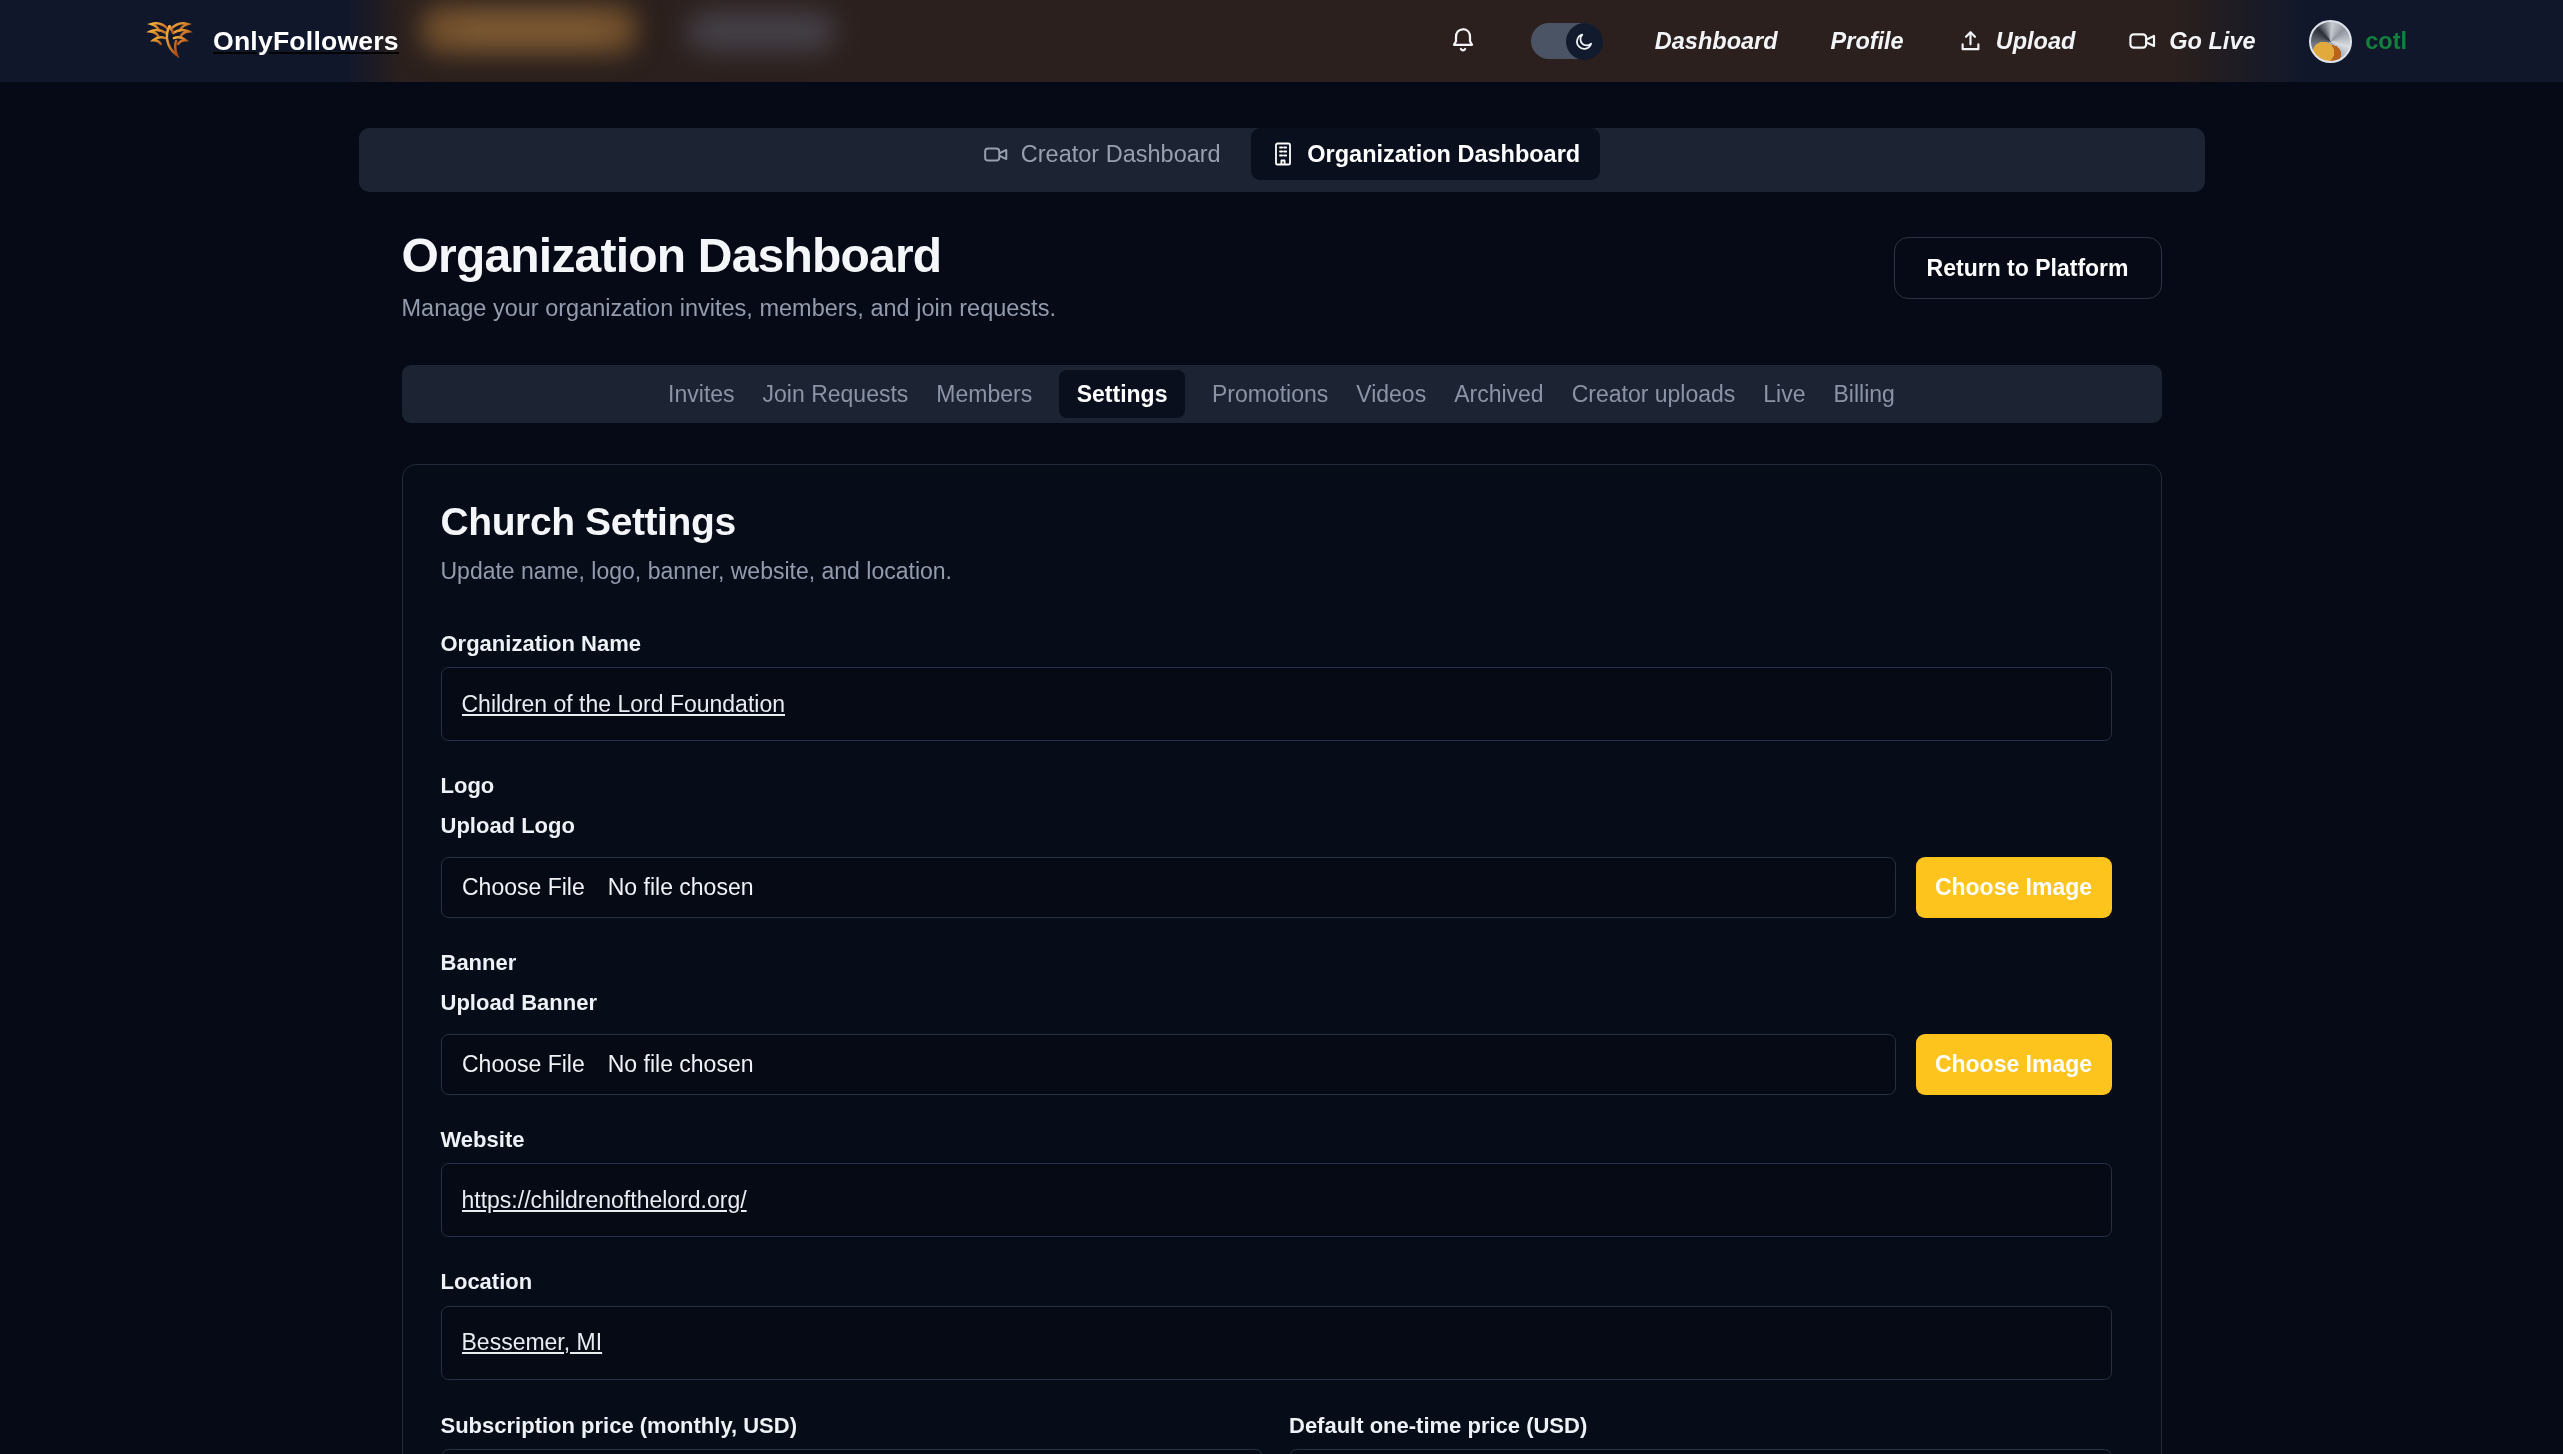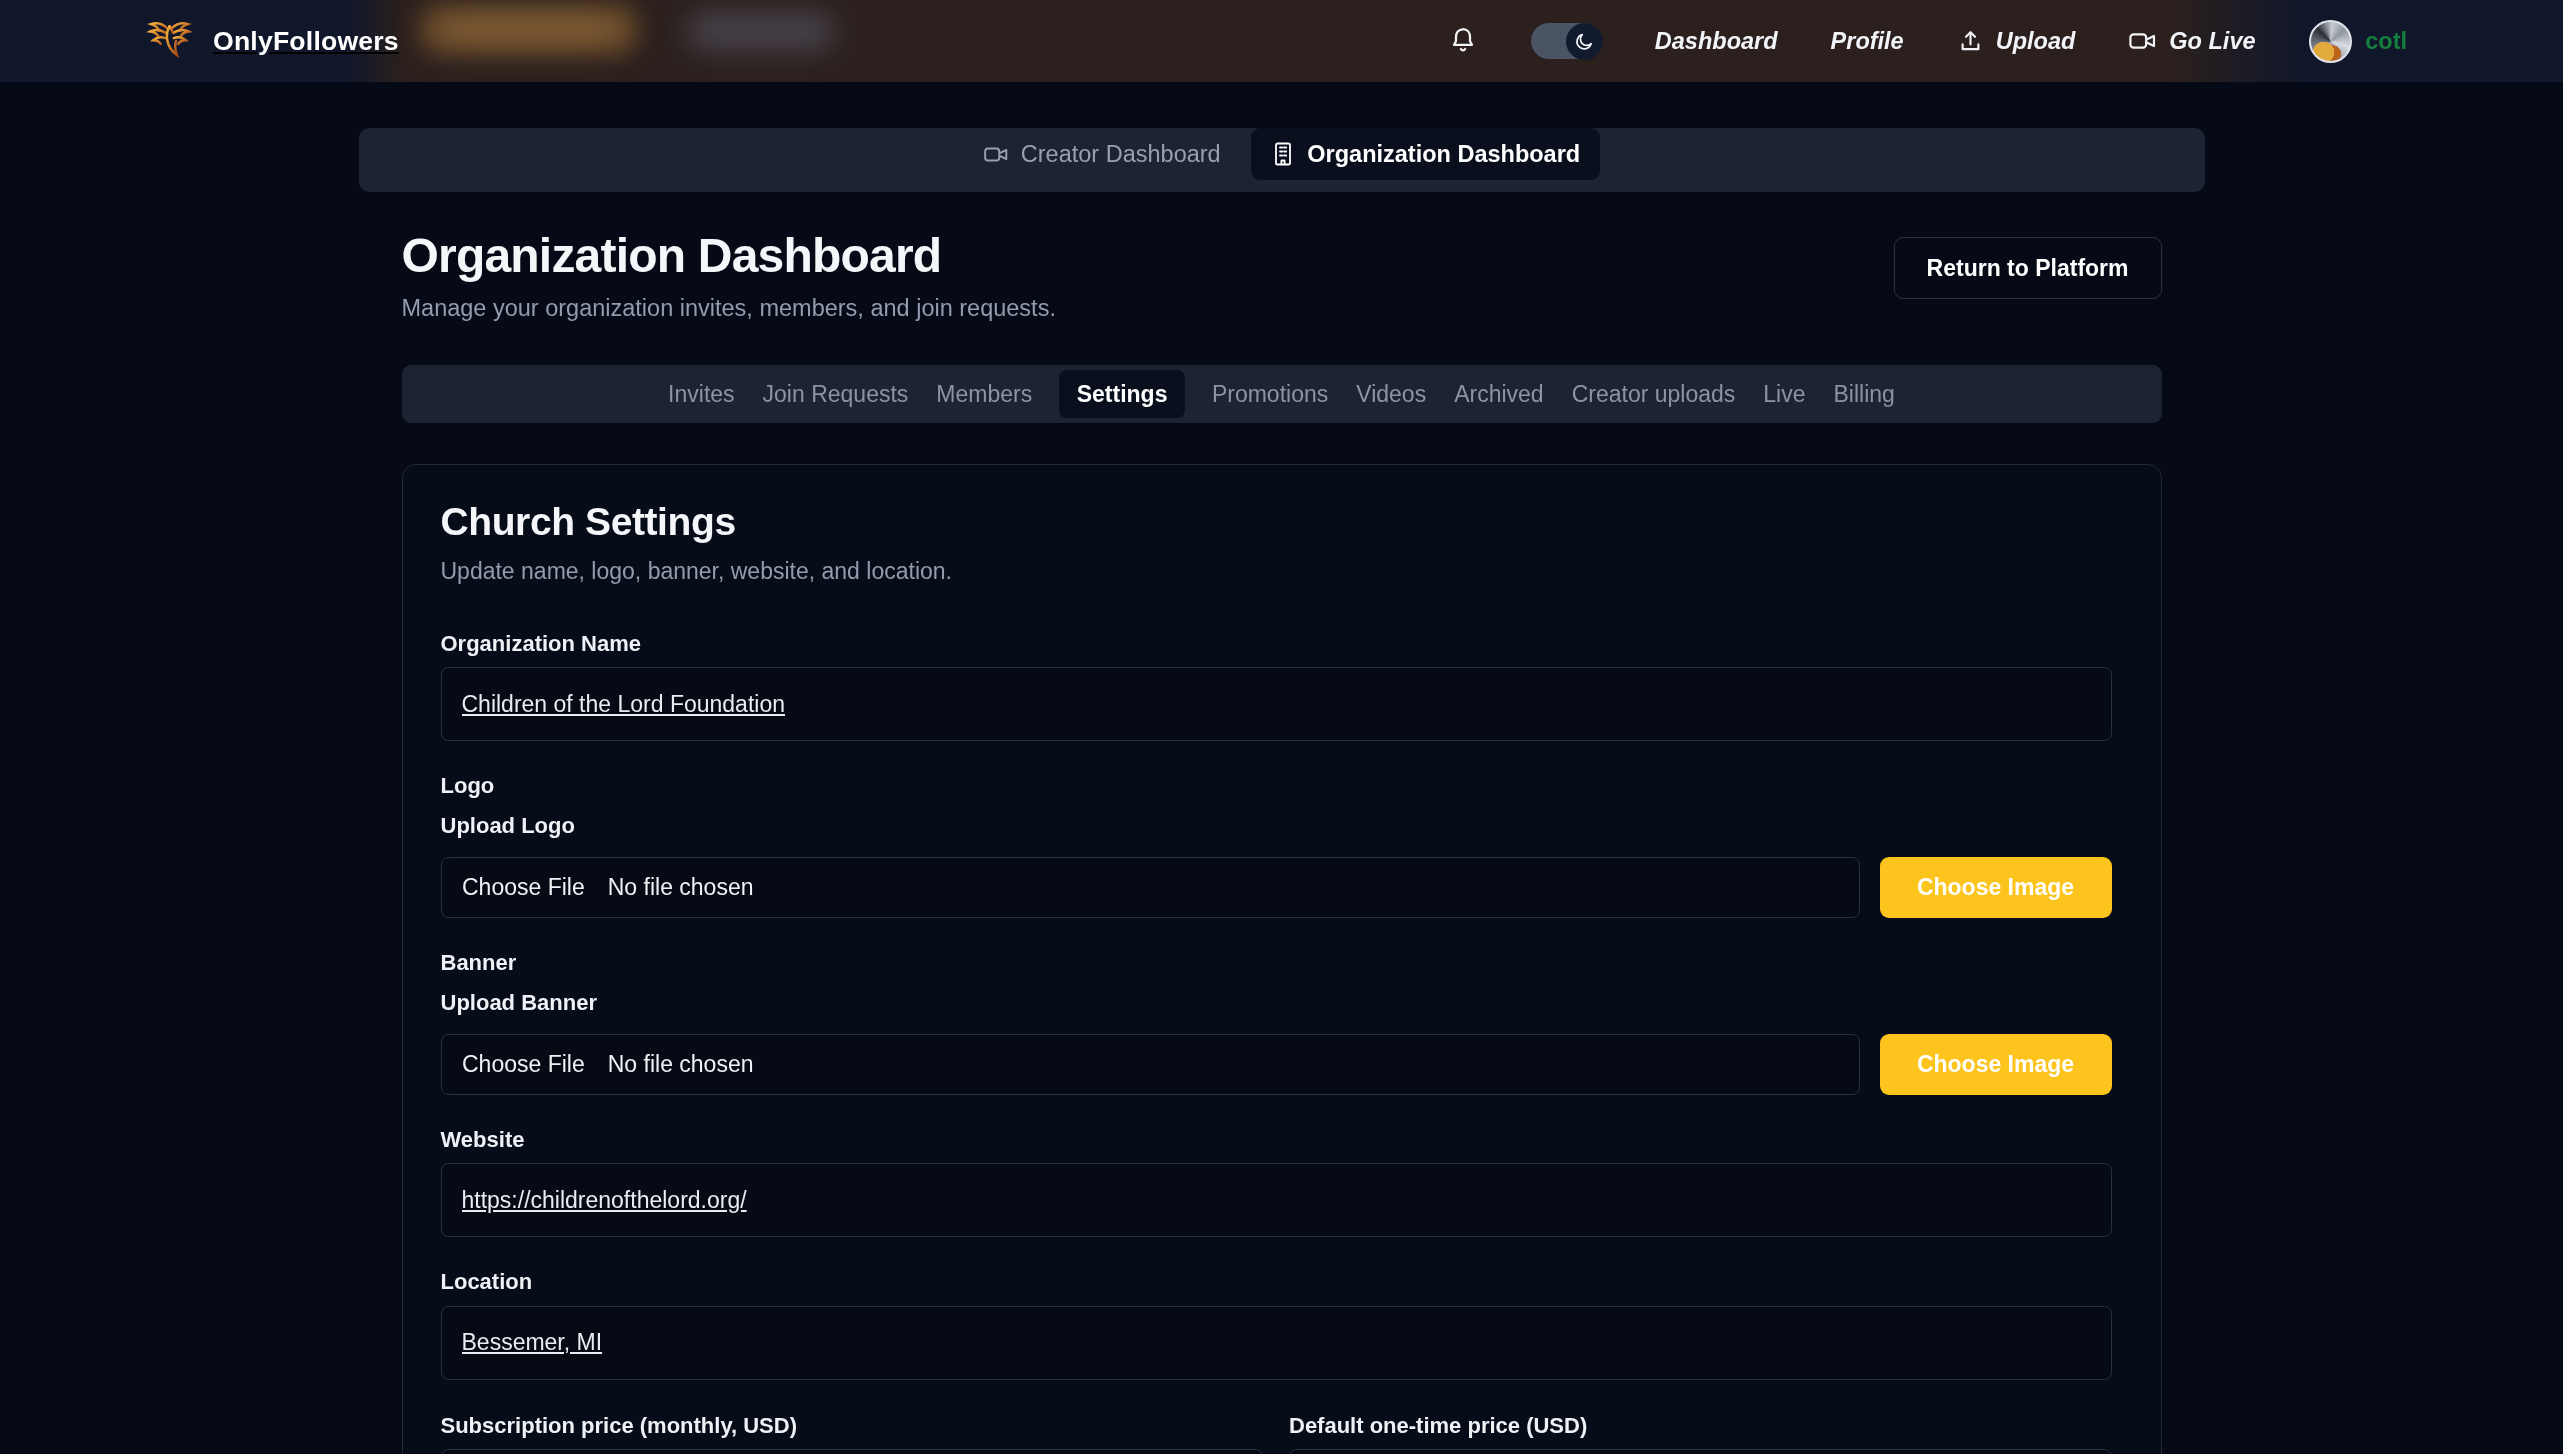--- a/index.html
+++ b/index.html
@@ -50,21 +50,21 @@
                  border-radius:9px; cursor:pointer; }
   .switch-item.active { background:#0a0f1d; color:#ffffff; font-weight:700; }
 
   
   .content { width:1760px; margin:0 auto; }
   .page-header { display:flex; justify-content:space-between; align-items:flex-start;
                  margin-top:36px; }
   .page-title { font-size:48px; font-weight:700; color:#f4f6f9; letter-spacing:-0.8px; }
   .page-subtitle { margin-top:12px; font-size:23.5px; color:#939cae; }
   .return-btn { margin-top:9px; height:62px; padding:0 32px; background:transparent;
-                border:1.5px solid #2c3346; border-radius:9px; color:#ffffff;
+                border:1.5px solid #2c3346; border-radius:14px; color:#ffffff;
                 font-size:23px; font-weight:700; cursor:pointer;
                 font-family:inherit; }
 
   
   .tabs-bar { margin-top:43px; height:58px; background:#1c2433; border-radius:9px;
               display:flex; align-items:center; justify-content:center; gap:25px; }
   .tab { color:#8b94a6; font-size:23px; font-weight:500; cursor:pointer;
          padding:10.6px 1.5px; border-radius:7.6px; white-space:nowrap; }
   .tab.active { background:#0a0f1d; color:#ffffff; font-weight:700; padding:10.6px 18px; }
 
@@ -76,21 +76,21 @@
   .field-label { font-size:22px; font-weight:600; color:#eef1f5; }
   .mt-lg { margin-top:32px; } .mt-md { margin-top:13.7px; } .mt-sm { margin-top:10.6px; }
   .text-input { width:100%; height:74px; background:#050a15; border:1.5px solid #273044;
                 border-radius:7.6px; color:#e9ecf1; font-size:23px; padding:0 20px;
                 font-family:inherit; outline:none;text-decoration:underline; }
   .text-input::placeholder { color:#6b7385; }
   .file-row { display:flex; gap:20px; margin-top:18px; height:61px; }
   .file-box { flex:1; background:#050a15; border:1.5px solid #273044; border-radius:7.6px;
               display:flex; align-items:center; padding:0 20.5px; gap:23px;
               color:#f0f2f6; font-size:23px; cursor:pointer; }
-  .choose-image-btn { width:232px; border:none; border-radius:9px; color:#ffffff;
+  .choose-image-btn { width:196px; border:none; border-radius:9px; color:#ffffff;
                       font-size:23px; font-weight:700; cursor:pointer;
                       font-family:inherit; }
   .price-row { display:flex; gap:26px; margin-top:33px; }
   .price-col { flex:1; }
 </style>
 </head>
 <body>
 
 <header class="navbar">
   <div class="nav-tint"></div>

